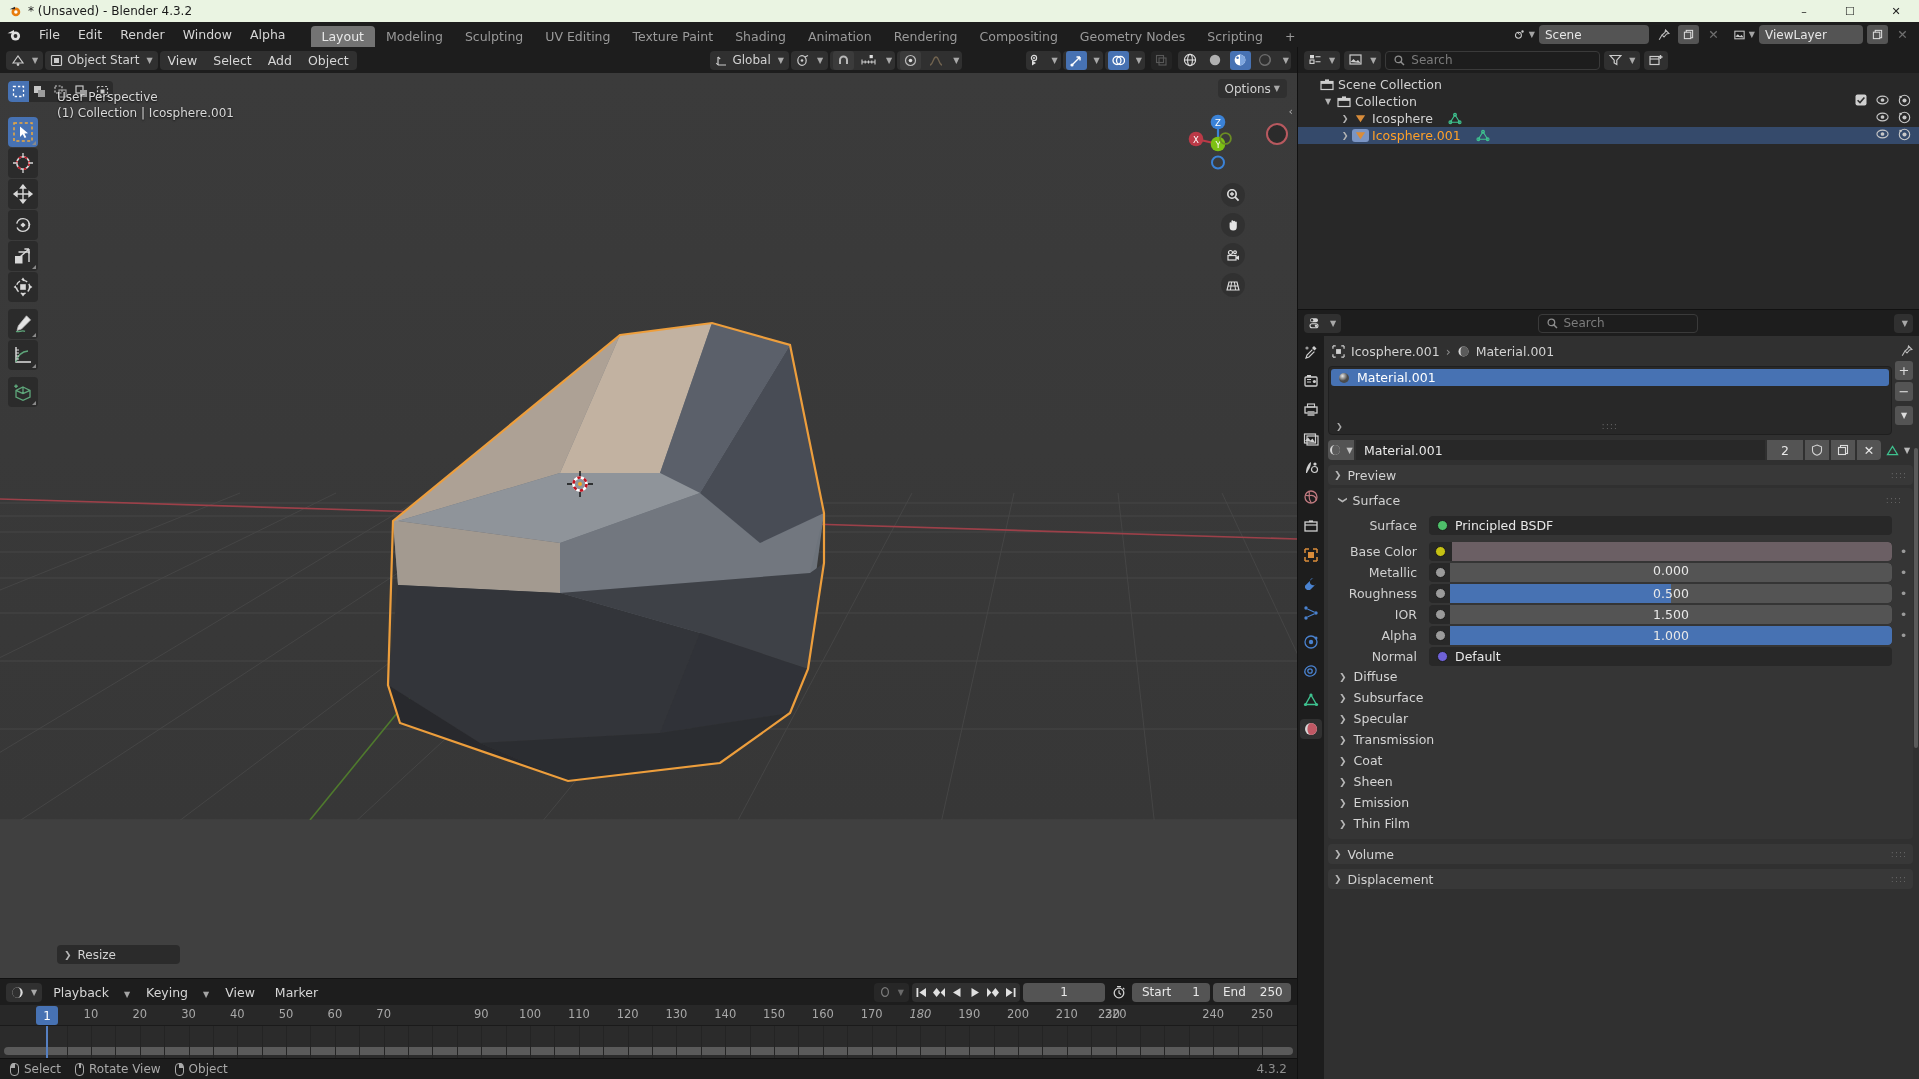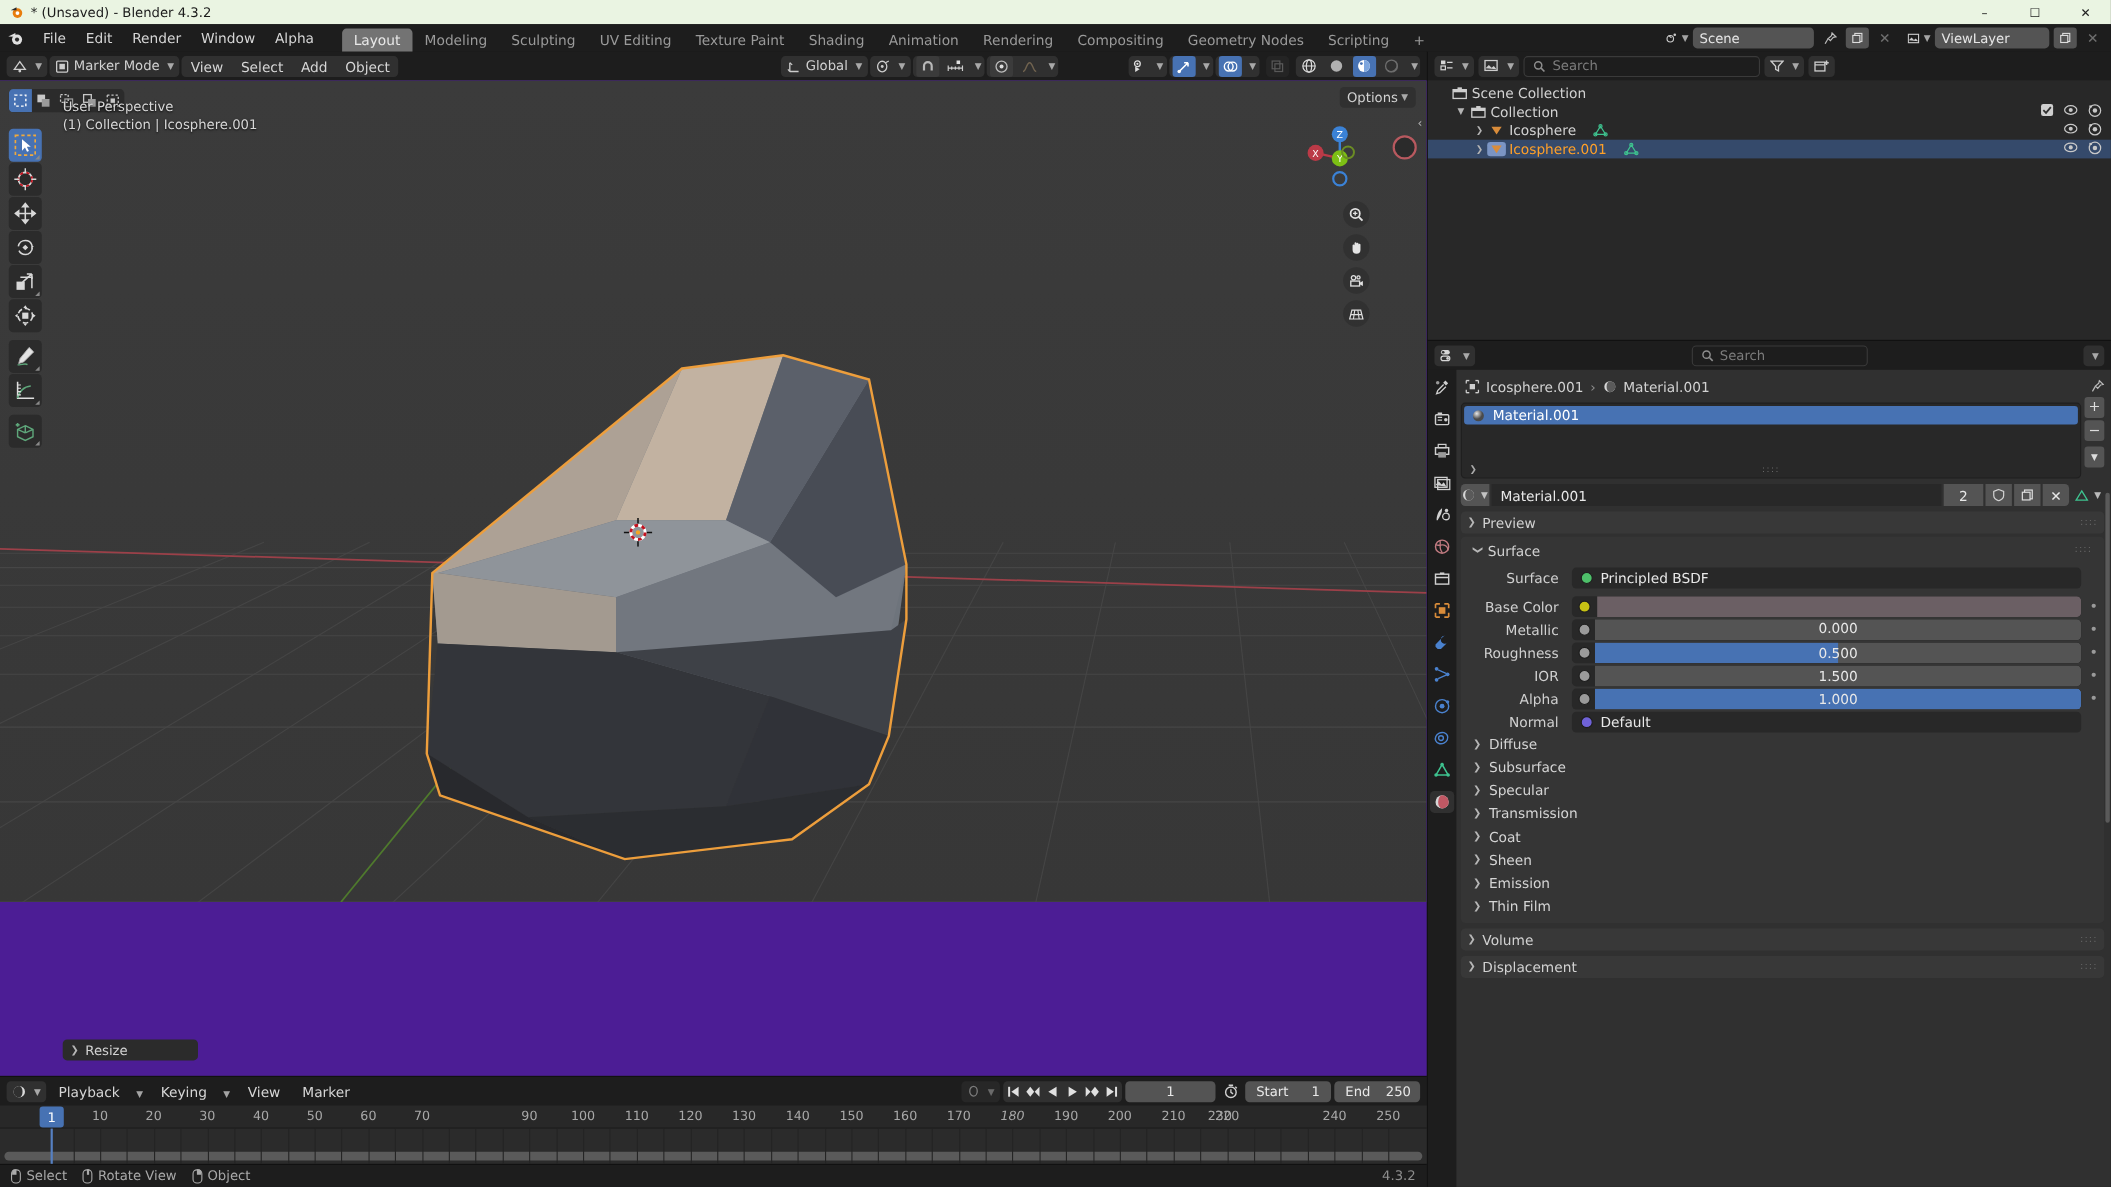--- a/index.html
+++ b/index.html
@@ -42,21 +42,21 @@
   .hdr-box { background:#303030; border-radius:4px; height:19px; display:flex; align-items:center;
     padding:0 5px; gap:4px; font-size:12px; }
   .hdr-ico { width:21px; height:19px; display:flex; align-items:center; justify-content:center;
     border-radius:3px; }
   .hdr-ico.on { background:#4772b3; }
   .hdr-ico.dim { opacity:.42; }
   #vpheader .grp { display:flex; align-items:center; background:#303030; border-radius:4px; height:19px; }
   .hdr-menu { padding:0 8px; font-size:12.5px; color:#d6d6d6; }
 
   
-  #viewport { position:relative; flex:1; overflow:hidden; background:#4c1d95; }
+  #viewport { position:relative; flex:1; overflow:hidden; background:#404040; }
   #vpcanvas { position:absolute; inset:0; }
   #vpOverlayText { position:absolute; left:57px; top:16px; font-size:12px; color:#d8d8d8;
     text-shadow:0 1px 2px rgba(0,0,0,.8); line-height:1.35; pointer-events:none; }
   #optionsBtn { position:absolute; right:10px; top:6px; background:#303030; border-radius:4px;
     height:19px; display:flex; align-items:center; padding:0 7px; font-size:12px; }
 
   
   #toolbar { position:absolute; left:8px; top:44px; display:flex; flex-direction:column; gap:1px; width:30px; }
   .tool { width:30px; height:30px; background:#2b2b2b; border-radius:4px; display:flex;
     align-items:center; justify-content:center; position:relative; }
@@ -276,21 +276,21 @@
             <path d="M2 9 L7 2 L12 9 Z" fill="none" stroke="#ccc" stroke-width="1.2"></path>
             <circle cx="7" cy="10.6" r="1.3" fill="#ccc"></circle>
           </svg>
         <span class="dd-arrow">▼</span>
       </div>
       <div class="hdr-box">
         <svg width="13" height="13" viewBox="0 0 13 13">
             <rect x="1.5" y="1.5" width="10" height="10" rx="1" fill="none" stroke="#ccc" stroke-width="1.2"></rect>
             <rect x="4" y="4" width="5" height="5" fill="#ccc"></rect>
           </svg>
-        <span>Marker Mode</span>
+        <span>Object Start</span>
         <span class="dd-arrow">▼</span>
       </div>
       <div class="grp">
         <span class="hdr-menu">View</span>
         <span class="hdr-menu">Select</span>
         <span class="hdr-menu">Add</span>
         <span class="hdr-menu">Object</span>
       </div>
 
       <div style="flex:1"></div>

